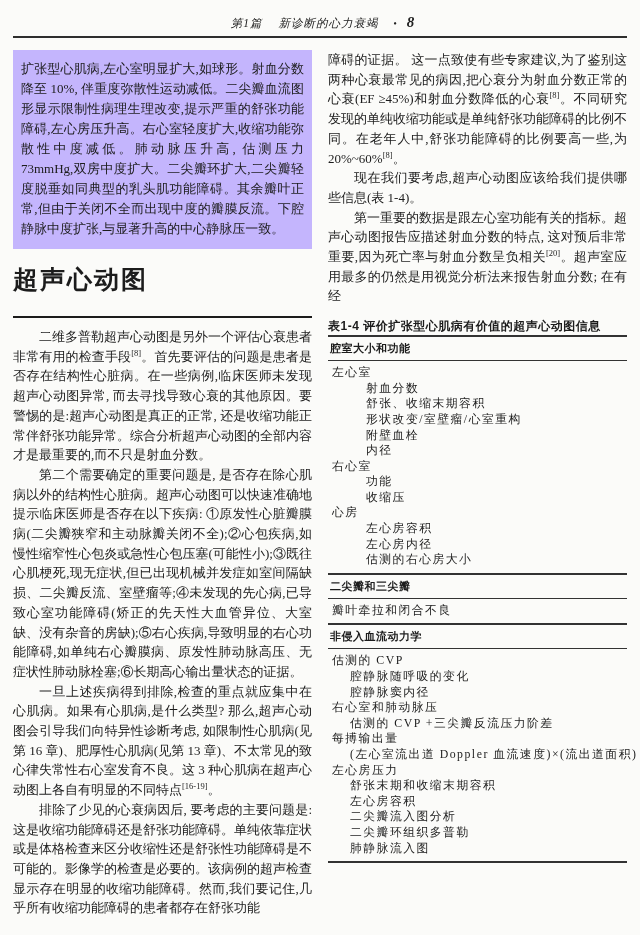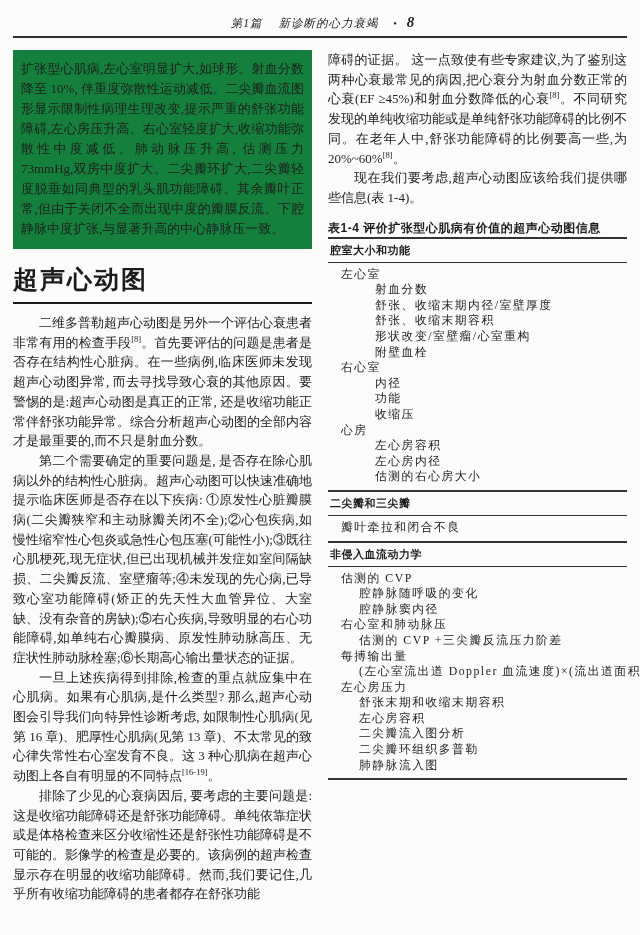--- a/index.html
+++ b/index.html
@@ -26,35 +26,35 @@
   .running-head .dot { font-size:10px; margin:0 5px; }
   .running-head .pageno { font-weight:bold; font-size:15px; font-family:"Liberation Serif",serif; }
   .head-rule { border:none; border-top:2px solid #2e2e2e; margin:0 0 12px 0; }
 
   
   .columns { display:flex; gap:16px; }
   .col { width:299px; flex:0 0 299px; }
 
   
   .case-box {
-    background:#15803d;
+    background:#c4b5fd;
     padding:9px 8px 10px 8px;
     font-size:13px;
     line-height:20px;
     text-align:justify;
     text-justify:inter-ideograph;
   }
 
   
   .section-heading {
     font-size:25px;
     font-weight:bold;
     letter-spacing:2px;
     border-bottom:2.5px solid #1b1b1b;
-    padding-bottom:6px;
+    padding-bottom:20px;
     margin:14px 0 9px 0;
   }
 
   
   .paragraphs p {
     font-size:13px;
     line-height:19.7px;
     text-align:justify;
     text-justify:inter-ideograph;
   }
@@ -73,21 +73,21 @@
   .tbl { border-bottom:2px solid #333; }
   .tbl .sec-header {
     font-family:"Liberation Sans","DejaVu Sans",sans-serif;
     font-weight:bold;
     font-size:11px;
     border-top:2px solid #333;
     border-bottom:1px solid #333;
     padding:4px 2px 4px 2px;
     letter-spacing:0.5px;
   }
-  .tbl .sec-items { padding:4px 0 5px 0;margin-left:9px; }
+  .tbl .sec-items { padding:4px 0 5px 0; }
   .tbl .item {
     font-size:11.8px;
     line-height:15.6px;
     letter-spacing:1.5px;
     padding-left:4px;
     white-space:nowrap;
   }
   .tbl .item.ind1 { padding-left:22px; }
   .tbl .item.ind2 { padding-left:38px; }
 </style>
@@ -114,35 +114,35 @@
           <p class="indent">第二个需要确定的重要问题是, 是否存在除心肌病以外的结构性心脏病。超声心动图可以快速准确地提示临床医师是否存在以下疾病: ①原发性心脏瓣膜病(二尖瓣狭窄和主动脉瓣关闭不全);②心包疾病,如慢性缩窄性心包炎或急性心包压塞(可能性小);③既往心肌梗死,现无症状,但已出现机械并发症如室间隔缺损、二尖瓣反流、室壁瘤等;④未发现的先心病,已导致心室功能障碍(矫正的先天性大血管异位、大室缺、没有杂音的房缺);⑤右心疾病,导致明显的右心功能障碍,如单纯右心瓣膜病、原发性肺动脉高压、无症状性肺动脉栓塞;⑥长期高心输出量状态的证据。</p>
           <p class="indent">一旦上述疾病得到排除,检查的重点就应集中在心肌病。如果有心肌病,是什么类型? 那么,超声心动图会引导我们向特异性诊断考虑, 如限制性心肌病(见第 16 章)、肥厚性心肌病(见第 13 章)、不太常见的致心律失常性右心室发育不良。这 3 种心肌病在超声心动图上各自有明显的不同特点<sup>[16-19]</sup>。</p>
           <p class="indent">排除了少见的心衰病因后, 要考虑的主要问题是:这是收缩功能障碍还是舒张功能障碍。单纯依靠症状或是体格检查来区分收缩性还是舒张性功能障碍是不可能的。影像学的检查是必要的。该病例的超声检查显示存在明显的收缩功能障碍。然而,我们要记住,几乎所有收缩功能障碍的患者都存在舒张功能</p>
         </div>
     </div>
 
     <div class="col">
       <div class="paragraphs">
           <p class="">障碍的证据。 这一点致使有些专家建议,为了鉴别这两种心衰最常见的病因,把心衰分为射血分数正常的心衰(EF ≥45%)和射血分数降低的心衰<sup>[8]</sup>。不同研究发现的单纯收缩功能或是单纯舒张功能障碍的比例不同。在老年人中,舒张功能障碍的比例要高一些,为20%~60%<sup>[8]</sup>。</p>
           <p class="indent">现在我们要考虑,超声心动图应该给我们提供哪些信息(表 1-4)。</p>
+          <p class="indent">第一重要的数据是跟左心室功能有关的指标。超声心动图报告应描述射血分数的特点, 这对预后非常重要,因为死亡率与射血分数呈负相关<sup>[20]</sup>。超声室应用最多的仍然是用视觉分析法来报告射血分数; 在有经</p>
         </div>
 
       <div class="tbl-wrap">
         <div class="tbl-title">表1-4  评价扩张型心肌病有价值的超声心动图信息</div>
         <div class="tbl">
             <div class="sec-header">腔室大小和功能</div>
             <div class="sec-items">
               <div class="item ind0">左心室</div>
               <div class="item ind2">射血分数</div>
-              <div class="item ind2">舒张、收缩末期内径/室壁厚度</div>
               <div class="item ind2">舒张、收缩末期容积</div>
               <div class="item ind2">形状改变/室壁瘤/心室重构</div>
               <div class="item ind2">附壁血栓</div>
+              <div class="item ind2">内径</div>
               <div class="item ind0">右心室</div>
-              <div class="item ind2">内径</div>
               <div class="item ind2">功能</div>
               <div class="item ind2">收缩压</div>
               <div class="item ind0">心房</div>
               <div class="item ind2">左心房容积</div>
               <div class="item ind2">左心房内径</div>
               <div class="item ind2">估测的右心房大小</div>
             </div>
             <div class="sec-header">二尖瓣和三尖瓣</div>
             <div class="sec-items">
               <div class="item ind0">瓣叶牵拉和闭合不良</div>

